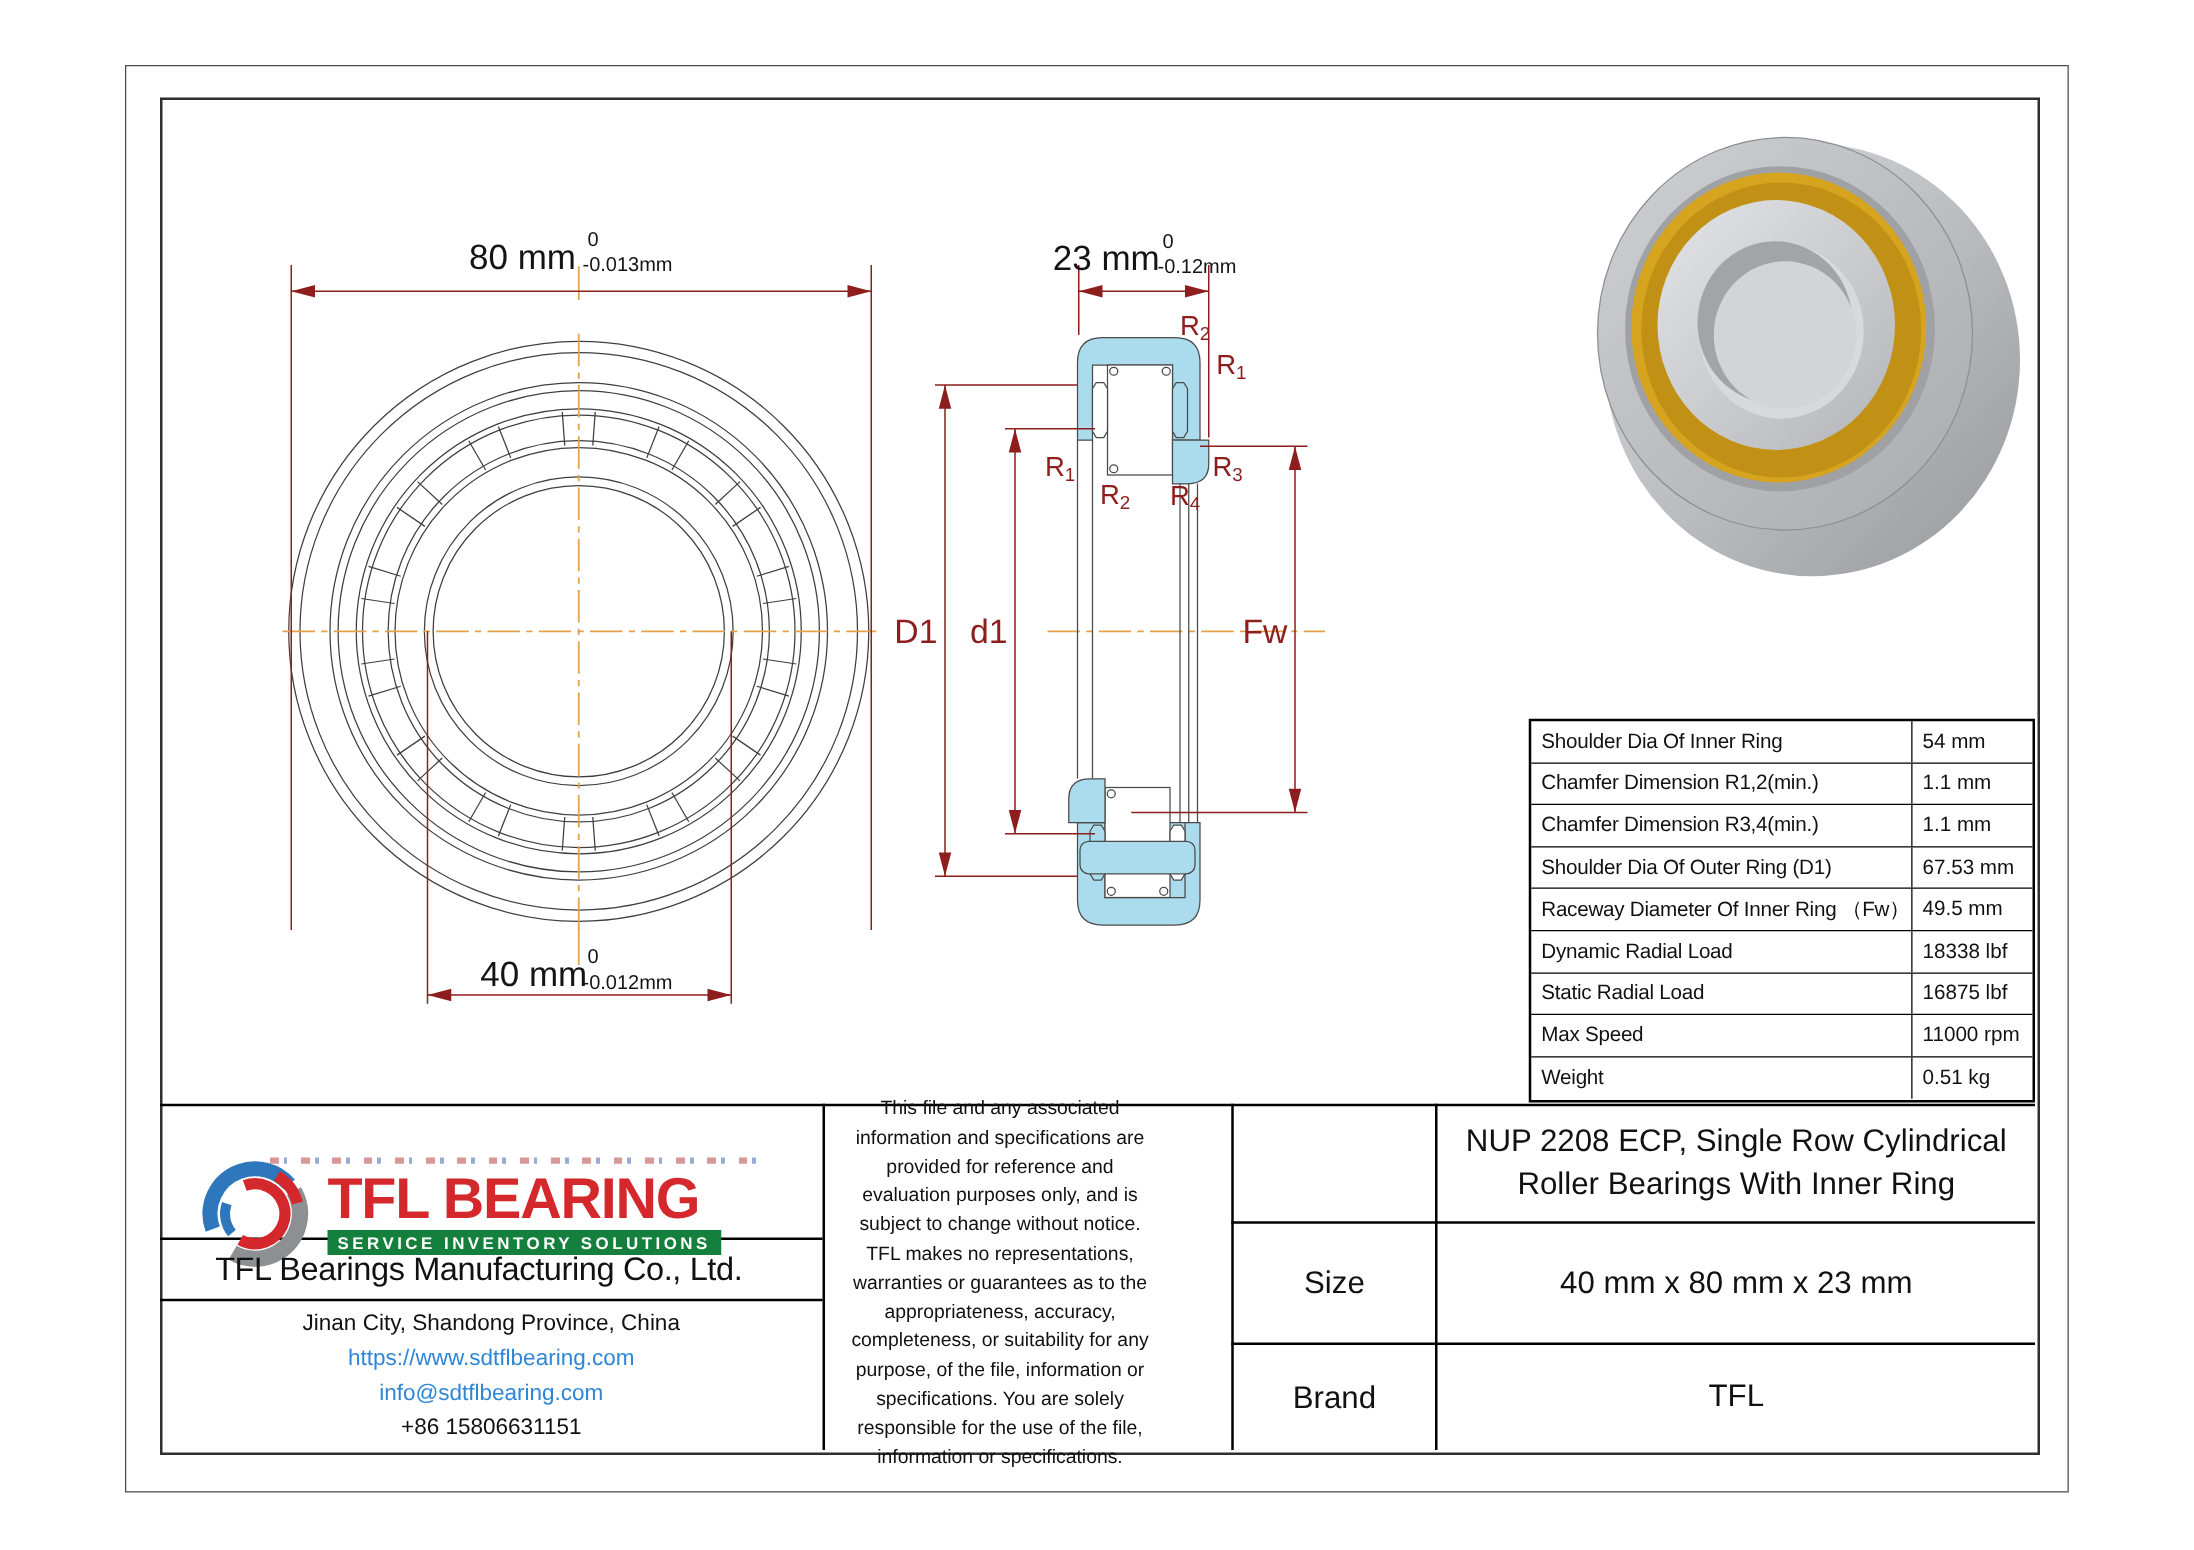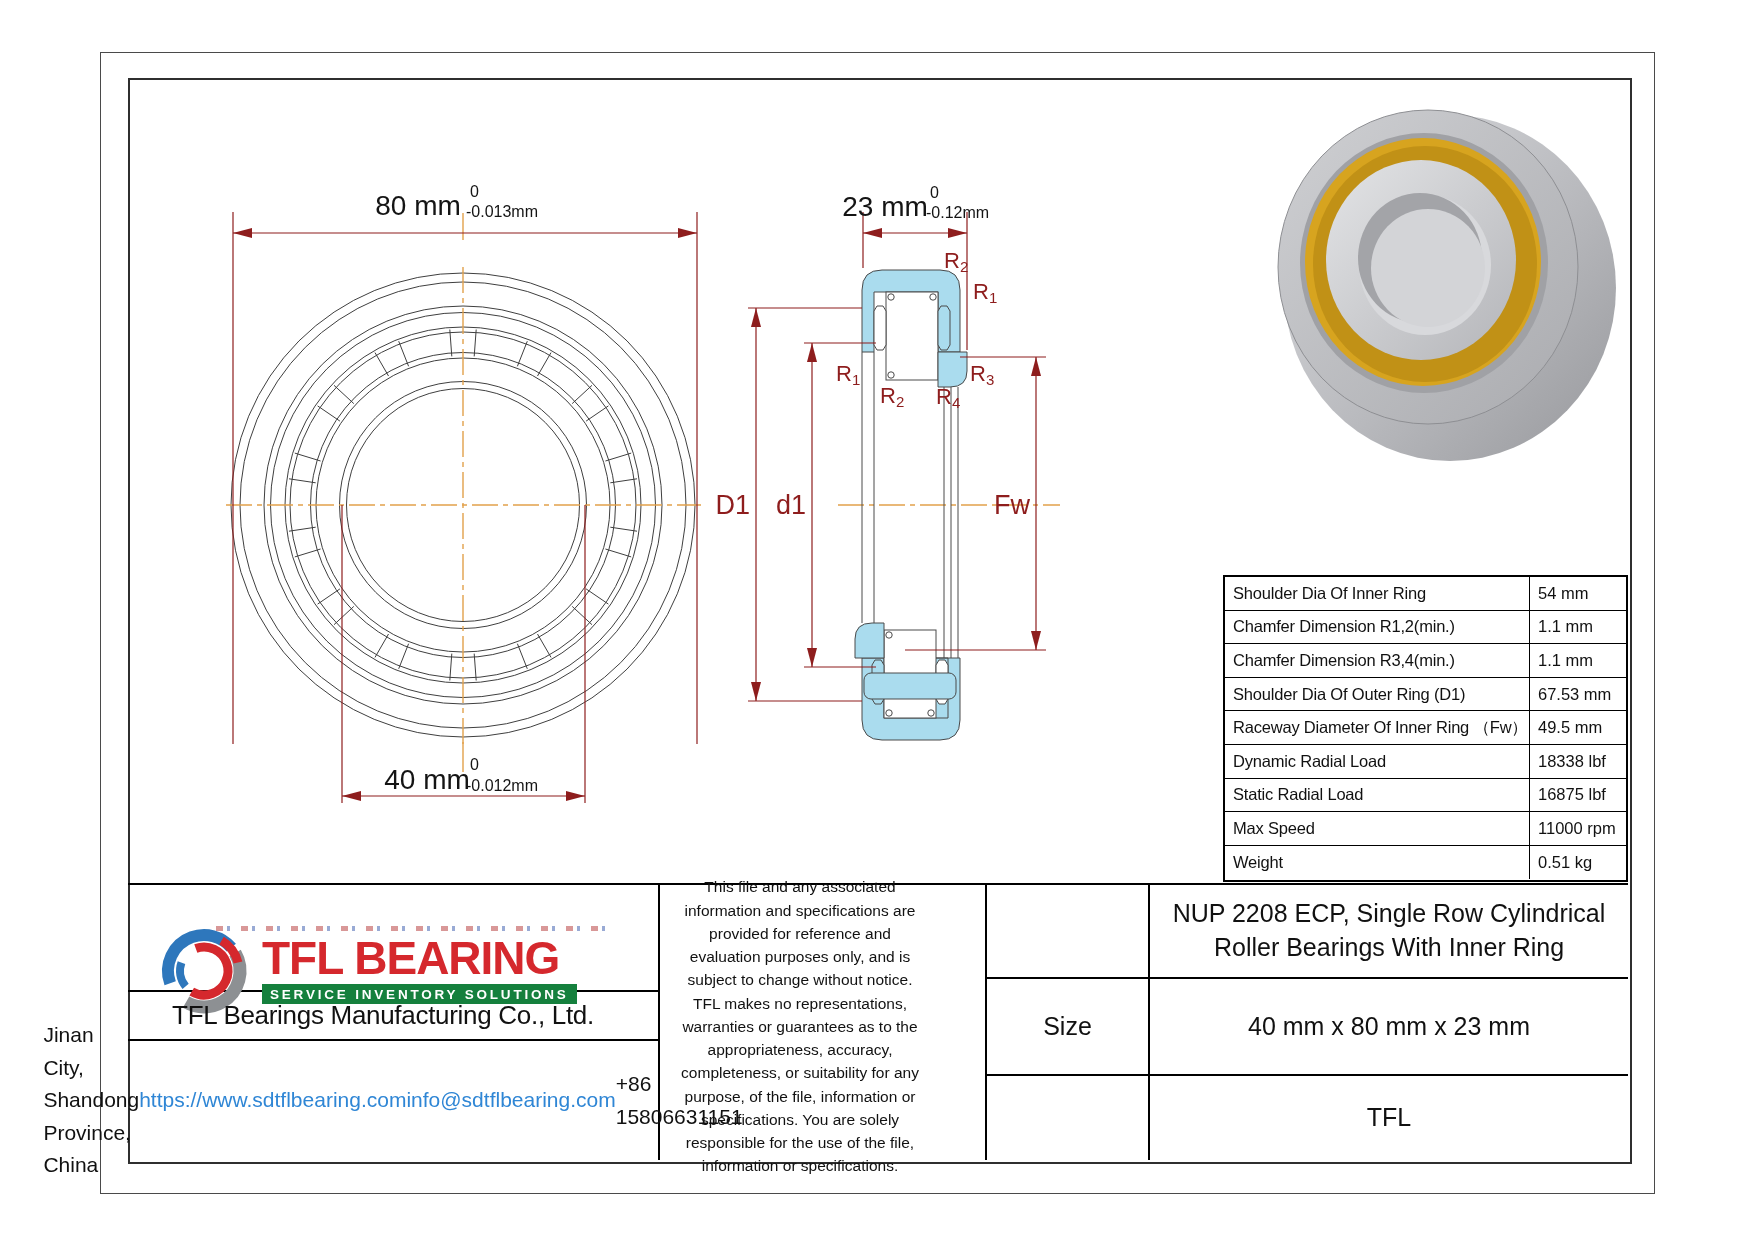--- a/index.html
+++ b/index.html
@@ -13,21 +13,21 @@
   #spec-table{left:1223px;top:575px;width:405px;height:307px;border:2px solid #000;box-sizing:border-box;background:#fff;}
   .spec-row{display:flex;height:33.6px;border-bottom:1.5px solid #000;box-sizing:border-box;}
   .spec-row:last-child{border-bottom:none;}
   .spec-label{width:305px;border-right:1.5px solid #000;box-sizing:border-box;display:flex;align-items:center;padding-left:8px;font-size:16.5px;letter-spacing:-0.2px;}
   .spec-value{flex:1;display:flex;align-items:center;padding-left:8px;font-size:16.5px;}
   
   #title-block{left:128px;top:883px;width:1500px;height:277px;box-sizing:border-box;}
   .tb-line{position:absolute;background:#000;}
   .tb-cell{position:absolute;display:flex;align-items:center;justify-content:center;box-sizing:border-box;}
   #company-name{font-size:26px;letter-spacing:-0.3px;}
-  #company-address{flex-direction:row;font-size:21px;line-height:1.55;}
+  #company-address{flex-direction:column;font-size:18px;line-height:1.55;}
   a.link{color:#2f86d5;text-decoration:none;}
   #disclaimer-cell{font-size:15.5px;line-height:1.5;text-align:center;padding:0 12px;}
   .tb-field-label{font-size:25px;}
   .tb-field-value{font-size:25px;text-align:center;line-height:1.35;padding:0 14px;}
   
   #logo-cell{justify-content:flex-start;padding-left:30px;margin-top:32px;}
   #logo-text-col{display:flex;flex-direction:column;margin-left:12px;}
   #logo-brand{color:#d5282d;font-weight:bold;font-size:46px;letter-spacing:-1px;line-height:1;}
   #logo-tagline{background:#15803d;color:#fff;font-weight:bold;font-size:13.5px;letter-spacing:2.8px;padding:3px 8px 2px 8px;margin-top:3px;text-align:center;}
   #logo-marks{position:absolute;left:88px;top:9px;width:400px;height:5px;opacity:.5;
@@ -296,18 +296,19 @@
       <a class="link" href="#">https://www.sdtflbearing.com</a>
       <a class="link" href="#">info@sdtflbearing.com</a>
       <span>+86 15806631151</span>
     </div>
 
     <div class="tb-cell" id="disclaimer-cell" style="left:532px;top:6px;width:280px;height:275px;">
       <span>This file and any associated information and specifications are provided for reference and evaluation purposes only, and is subject to change without notice. TFL makes no representations, warranties or guarantees as to the appropriateness, accuracy, completeness, or suitability for any purpose, of the file, information or specifications.  You are solely responsible for the use of the file, information or specifications.</span>
     </div>
 
     <div class="tb-cell tb-field-label" style="left:859px;top:96px;width:161px;height:95px;">Size</div>
+    <div class="tb-cell tb-field-label" style="left:859px;top:193px;width:161px;height:84px;">Brand</div>
 
     <div class="tb-cell tb-field-value" style="left:1022px;top:2px;width:478px;height:92px;">NUP 2208 ECP, Single Row Cylindrical Roller Bearings With Inner Ring</div>
     <div class="tb-cell tb-field-value" style="left:1022px;top:96px;width:478px;height:95px;">40 mm x 80 mm x 23 mm</div>
     <div class="tb-cell tb-field-value" style="left:1022px;top:193px;width:478px;height:84px;">TFL</div>
   </div>
 </div>
 
 </body></html>

